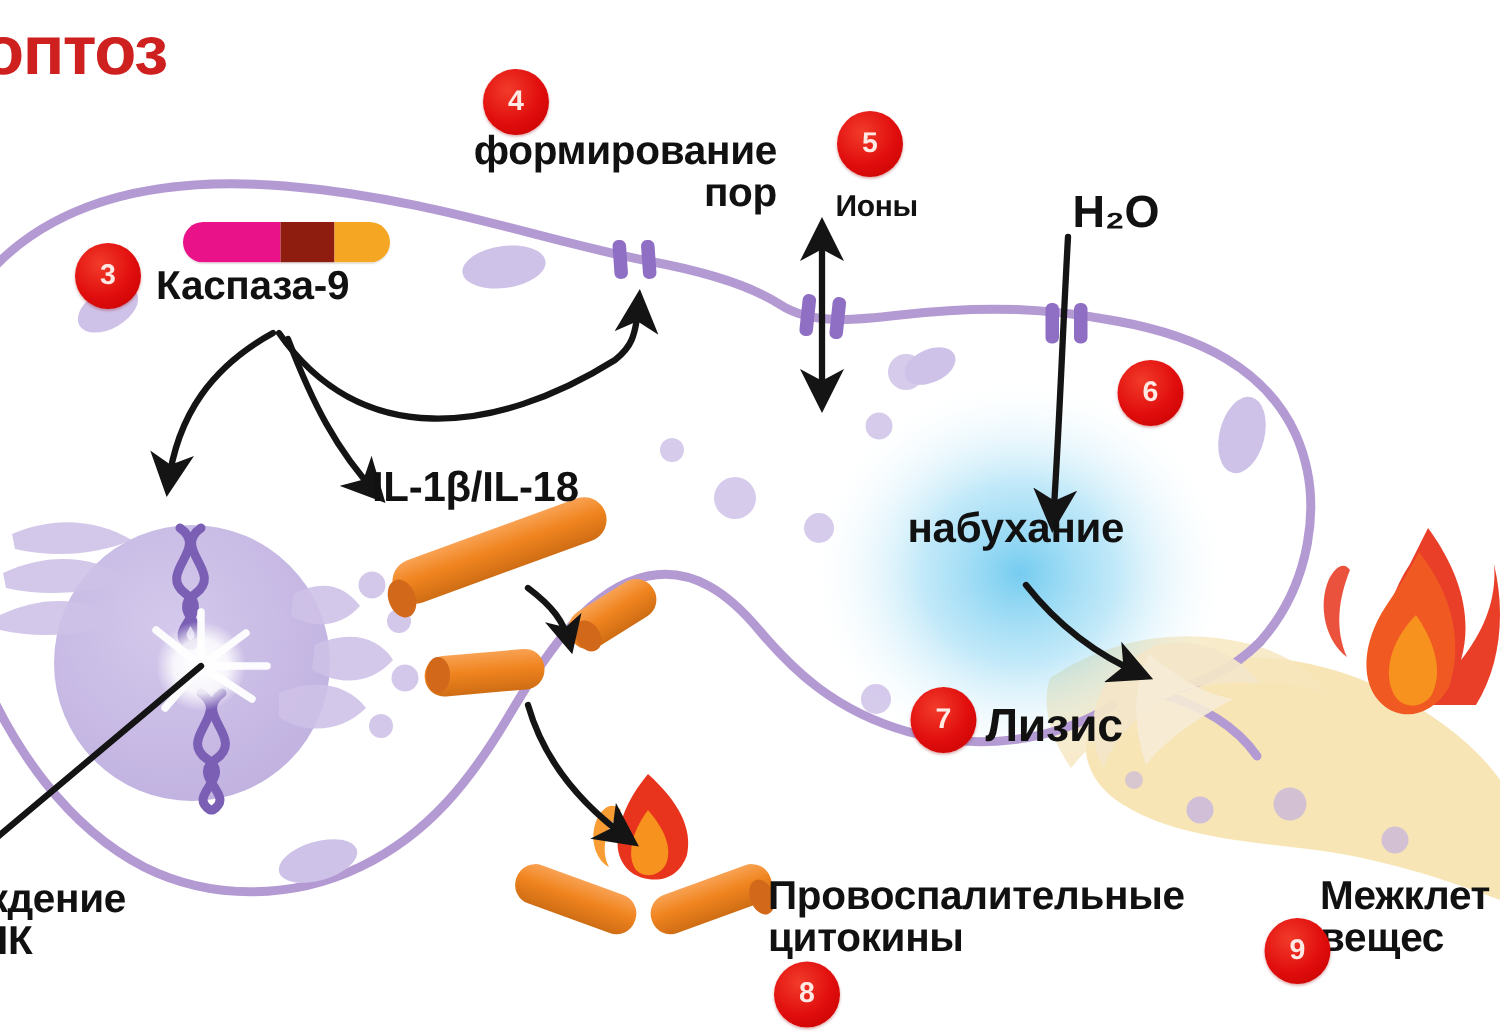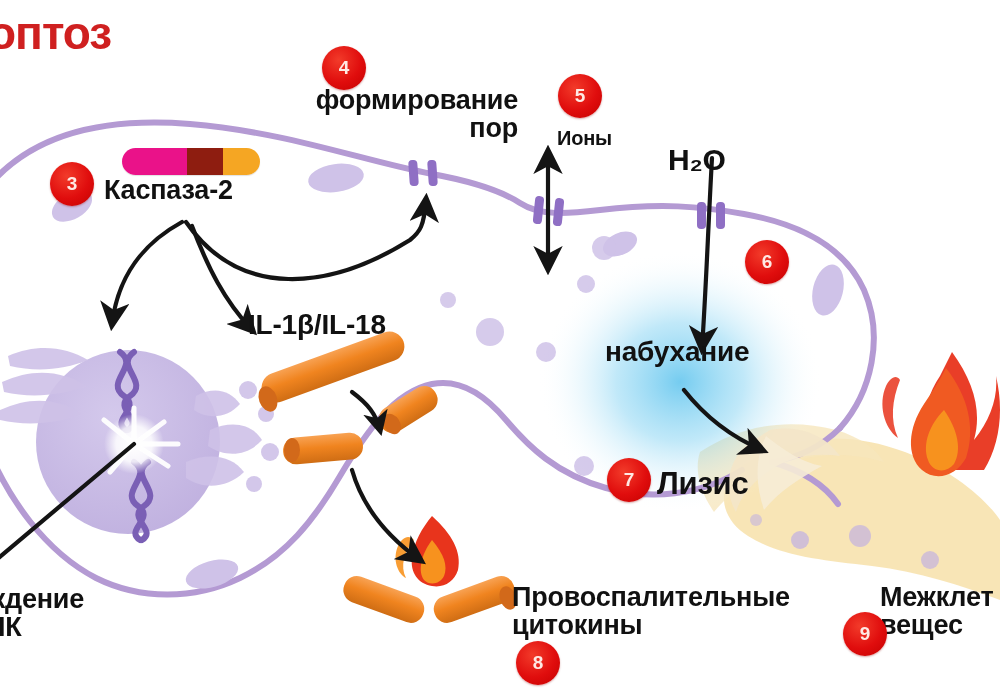--- a/index.html
+++ b/index.html
@@ -215,28 +215,28 @@
       <path d="M352,470 C364,512 392,540 420,560" marker-end="url(#ah)"></path>
       <path d="M548,268 L548,152" marker-end="url(#ah)" marker-start="url(#ah)"></path>
       <path d="M712,158 C708,230 706,290 702,348" marker-end="url(#ah)"></path>
       <path d="M684,390 C706,418 734,438 762,450" marker-end="url(#ah)"></path>
       <path d="M-4,560 L134,444"></path>
     </g>
   </svg>
 
   <div class="title" style="left:-12px;top:6px;">оптоз</div>
 
-  <div class="lbl" style="left:104px;top:176px;font-size:27px;">Каспаза-2</div>
+  <div class="lbl" style="left:104px;top:176px;font-size:27px;">Каспаза-9</div>
 
   <div class="lbl ctr" style="left:278px;top:86px;width:240px;font-size:27px;">формирование
 пор</div>
 
   <div class="lbl" style="left:527px;top:128px;font-size:20px;margin-left:30px;">Ионы</div>
 
-  <div class="lbl" style="left:668px;top:126px;font-size:30px;margin-top:18px;">H₂O</div>
+  <div class="lbl" style="left:715px;top:126px;font-size:30px;">H₂O</div>
 
   <div class="lbl" style="left:605px;top:337px;font-size:28px;">набухание</div>
 
   <div class="lbl" style="left:657px;top:468px;font-size:31px;">Лизис</div>
 
   <div class="lbl" style="left:880px;top:583px;font-size:27px;">Межклет
 вещес</div>
 
   <div class="lbl" style="left:512px;top:583px;font-size:27px;">Провоспалительные
 цитокины</div>

